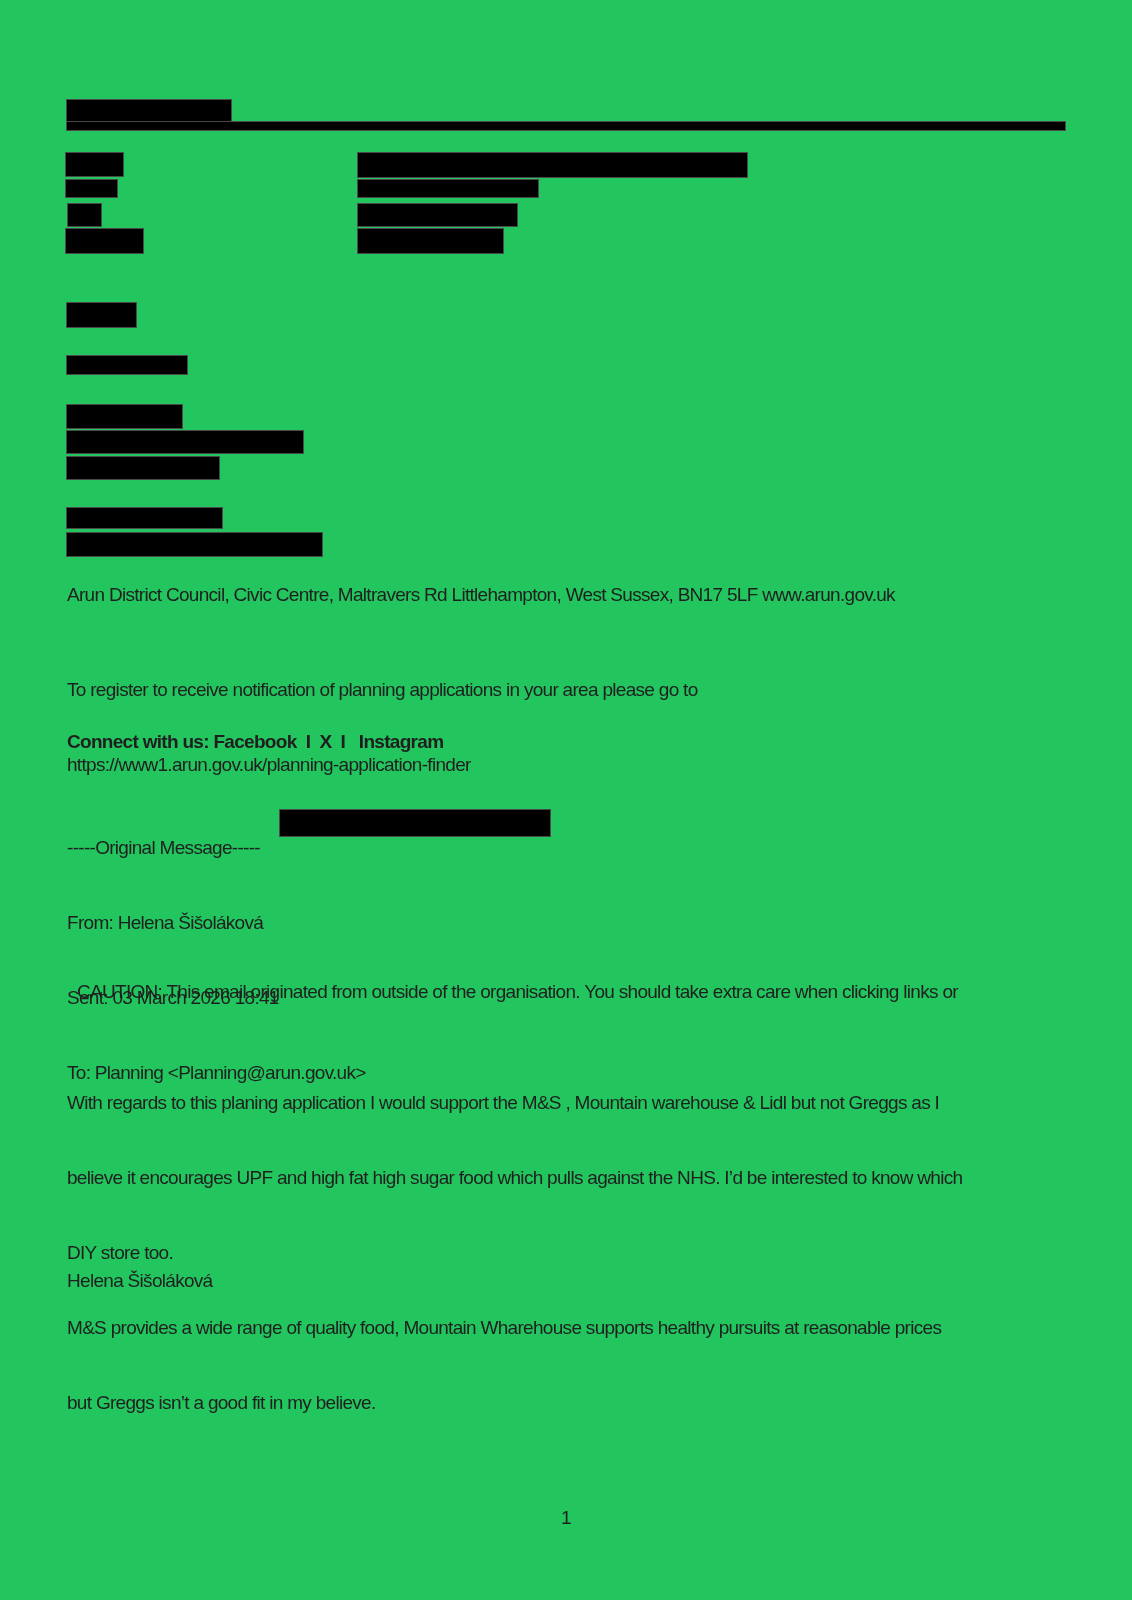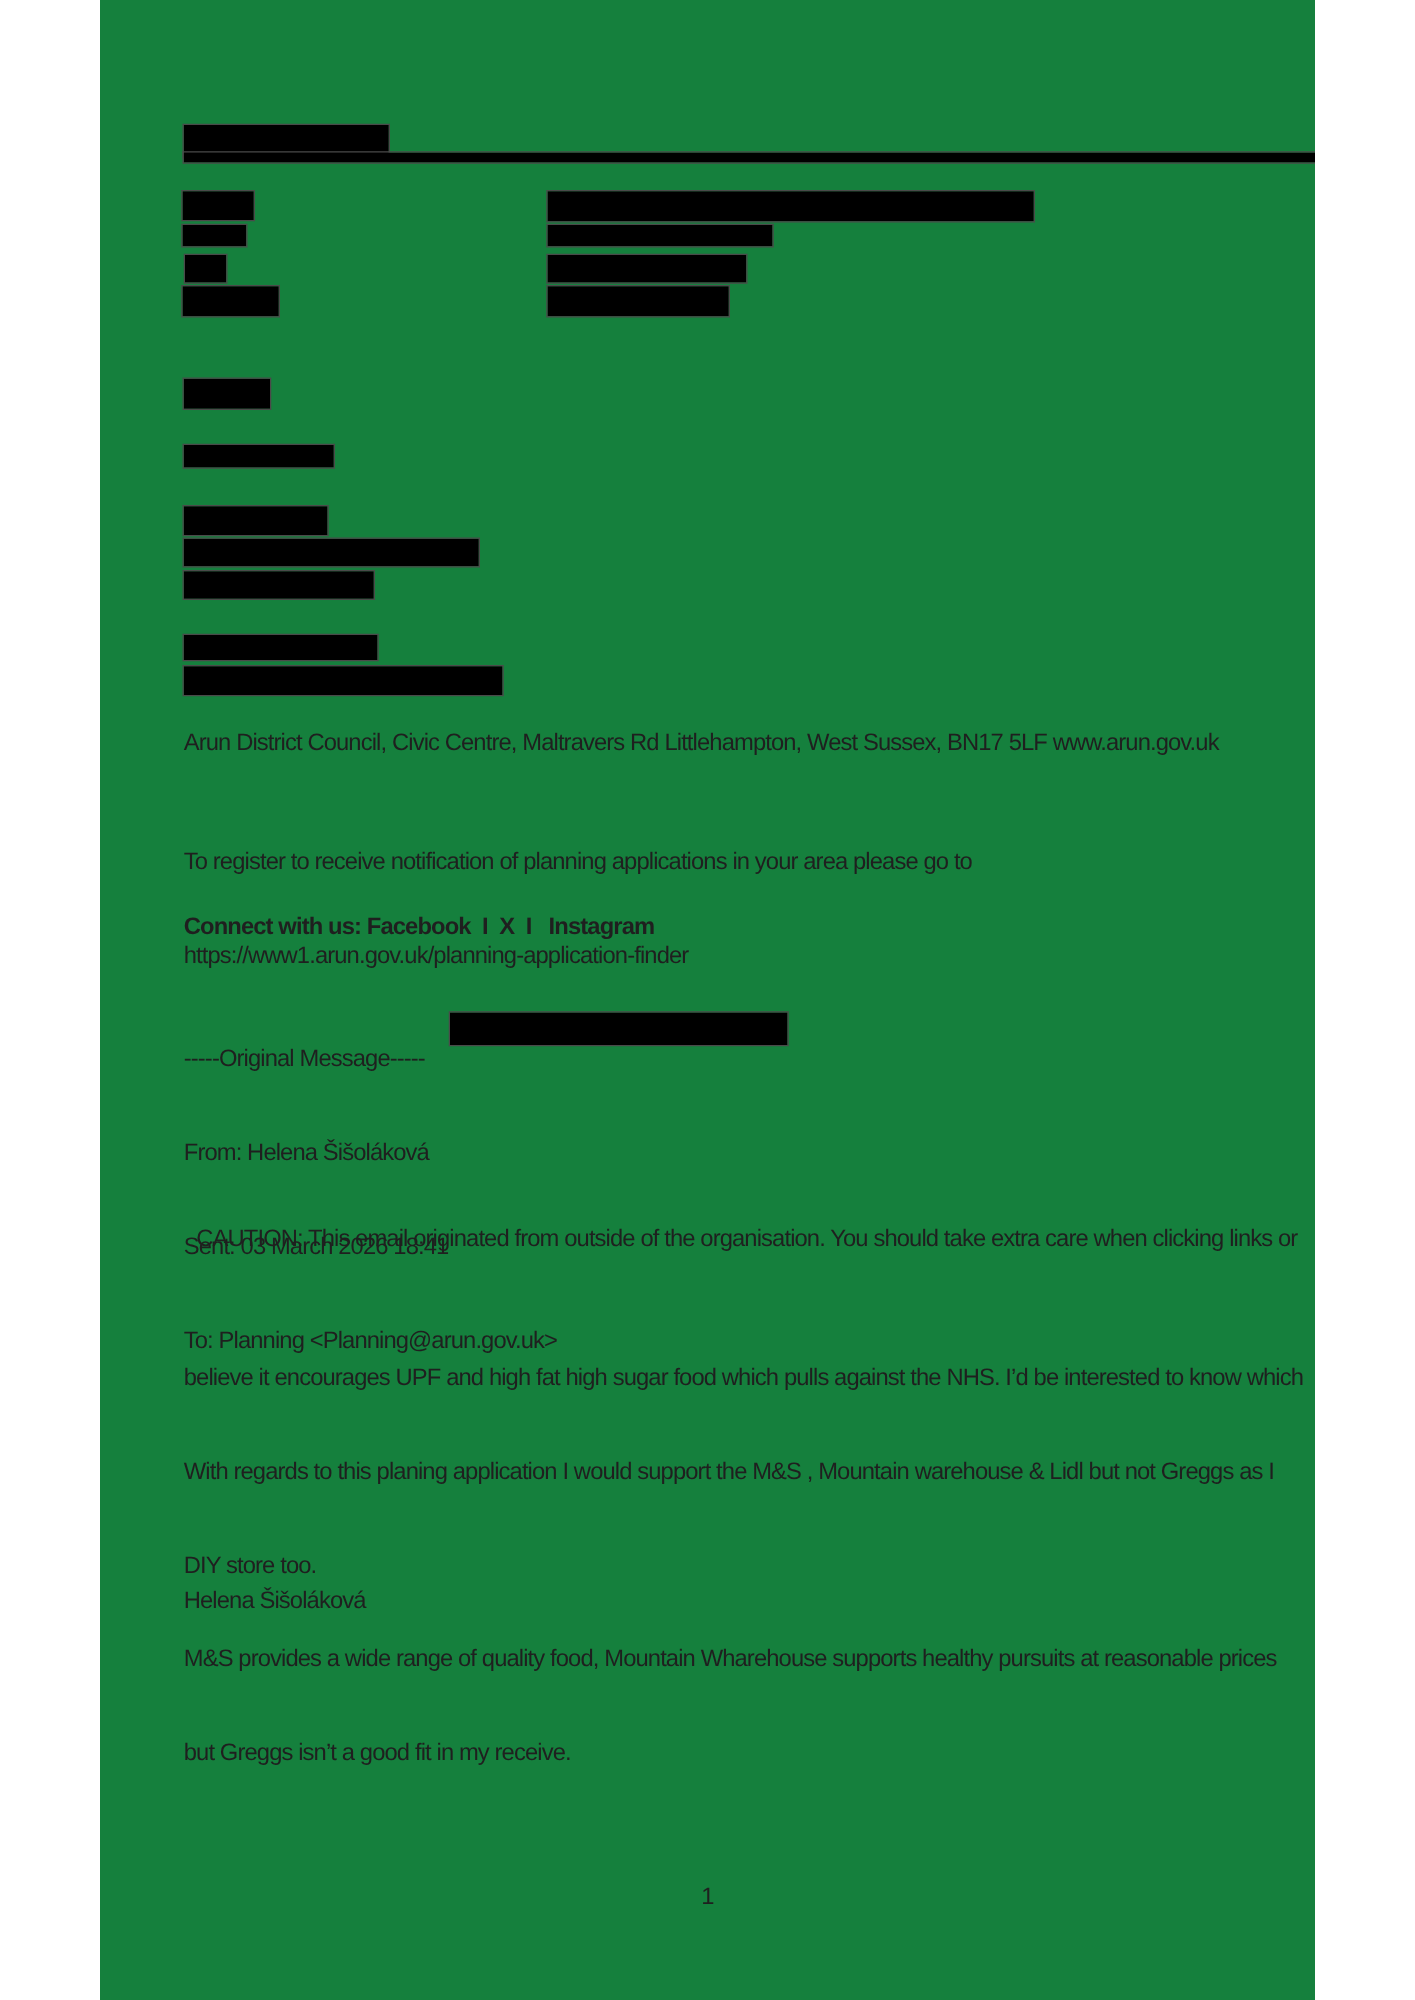--- a/index.html
+++ b/index.html
@@ -1,22 +1,22 @@
 <!DOCTYPE html>
 <html><head>
 <meta charset="utf-8">
 <style>
   * { margin: 0; padding: 0; box-sizing: border-box; }
   html, body { background: #ffffff; }
   .page {
     position: relative;
-    width: 972px;
+    width: 1132px;
     height: 1600px;
     margin: 0 auto;
-    background: #15803d;
+    background: #22c55e;
     font-family: "Liberation Sans", sans-serif;
     color: #1f1f1f;
     overflow: hidden;
   }
   .redaction {
     position: absolute;
     background: #000000;
     outline: 1px solid #4a4a4a;
     outline-offset: 0px;
   }
@@ -87,24 +87,24 @@
     <div>To: Planning &lt;Planning@arun.gov.uk&gt;</div>
   </div>
 
   <div class="redaction" style="left:280px; top:810px; width:270px; height:26px;"></div>
 
   <div class="txt" style="top:929px;margin-left:10px;">
     <div>CAUTION: This email originated from outside of the organisation. You should take extra care when clicking links or</div>
   </div>
 
   <div class="txt" style="top:1040px;">
+    <div>With regards to this planing application I would support the M&amp;S , Mountain warehouse &amp; Lidl but not Greggs as I</div>
     <div>believe it encourages UPF and high fat high sugar food which pulls against the NHS. I’d be interested to know which</div>
-    <div>With regards to this planing application I would support the M&amp;S , Mountain warehouse &amp; Lidl but not Greggs as I</div>
     <div>DIY store too.</div>
     <div>M&amp;S provides a wide range of quality food, Mountain Wharehouse supports healthy pursuits at reasonable prices</div>
-    <div>but Greggs isn’t a good fit in my receive.</div>
+    <div>but Greggs isn’t a good fit in my believe.</div>
   </div>
 
   <div class="txt" style="top:1268px;">Helena Šišoláková</div>
 
   <div class="page-number">1</div>
 
 </div>
 
 </body></html>

